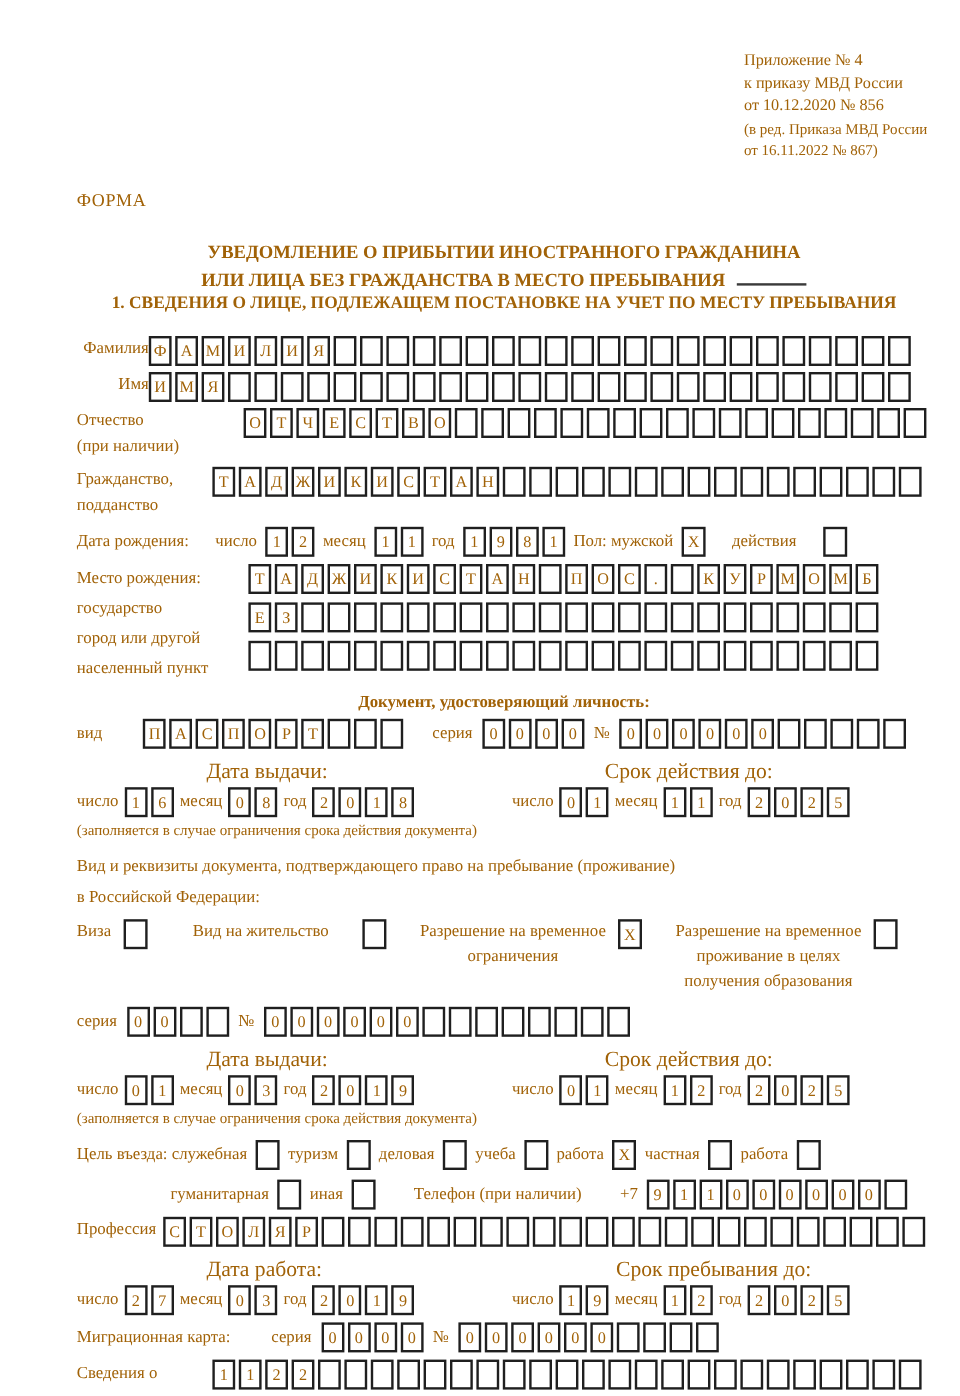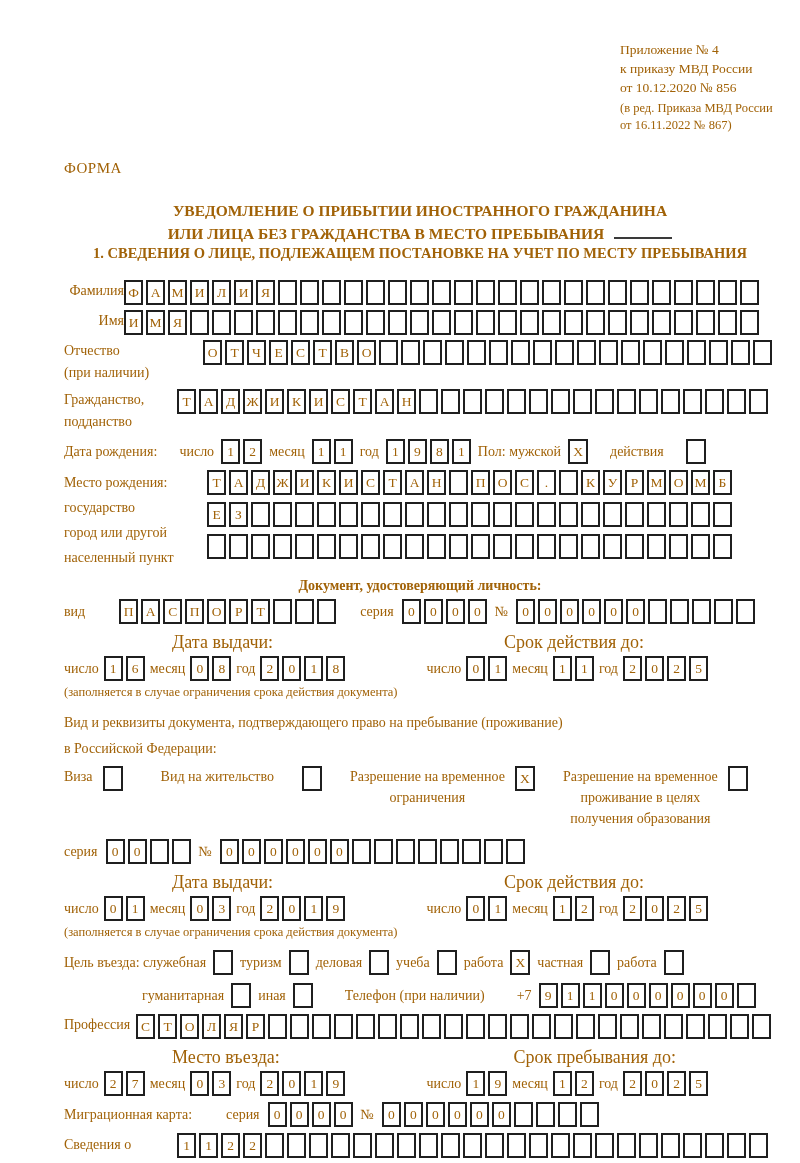--- a/index.html
+++ b/index.html
@@ -594,21 +594,21 @@
         <span class="cell"></span>
         <span class="cell"></span>
         <span class="cell"></span>
         <span class="cell"></span>
         <span class="cell"></span>
         <span class="cell"></span>
       </div>
   </div>
 
   <div class="heads">
-    <span class="h1">Место въезда:</span>
+    <span class="h1">Дата работа:</span>
     <span class="h2" style="margin-right:100px;">Срок пребывания до:</span>
   </div>
   <div class="dates">
     <div class="dgrp">
       <span class="slbl">число</span>
       <span class="cells">
           <span class="cell">2</span>
           <span class="cell">7</span>
         </span>
       <span class="slbl">месяц</span>

